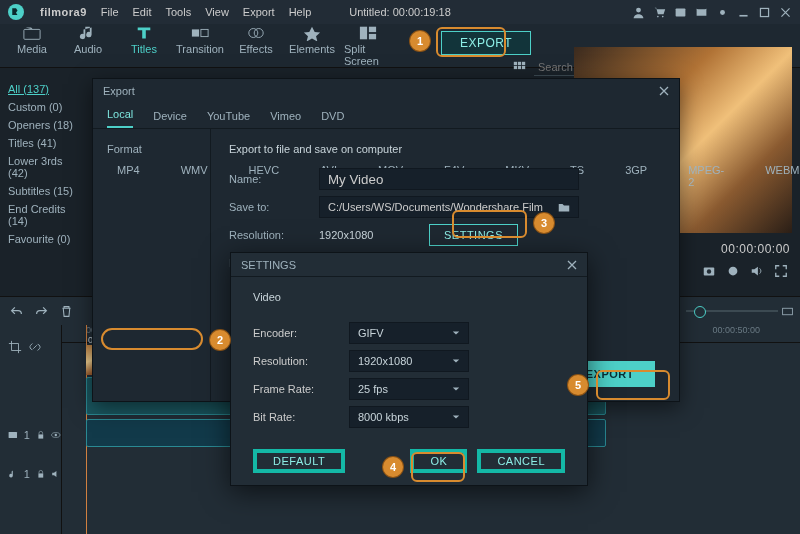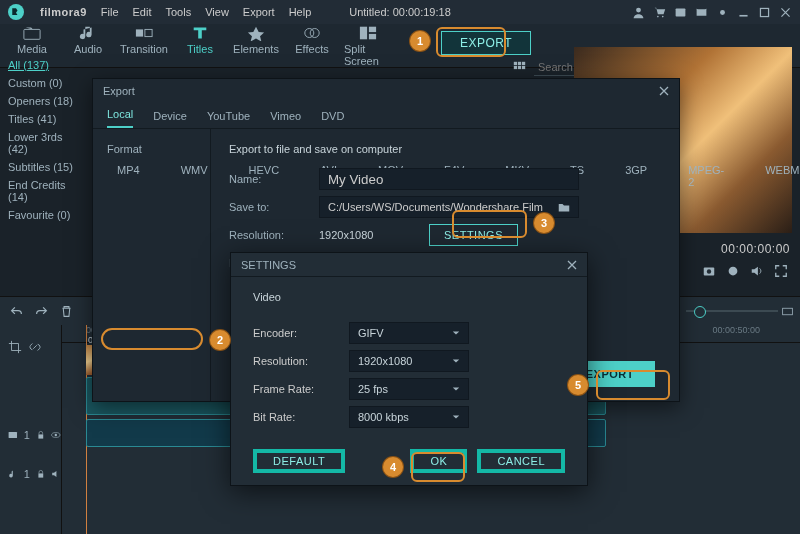--- a/index.html
+++ b/index.html
@@ -12,21 +12,21 @@
   .menubar span { cursor: pointer; }
   .title-center { position: absolute; left: 50%; transform: translateX(-50%); }
   .tb-right { margin-left: auto; display: flex; gap: 8px; align-items: center; }
   .ico { width: 13px; height: 13px; display: inline-block; fill: #9fb2bd; }
   .toolbar { height: 44px; background: #1e2831; border-bottom: 1px solid #111; display: flex; align-items: center; padding: 0 8px; position: relative; }
   .tool-tabs { display: flex; gap: 8px; }
   .tool-tab { display: flex; flex-direction: column; align-items: center; gap: 2px; width: 48px; cursor: pointer; color: #9fb2bd; }
   .tool-tab.active { color: #4dd0c8; }
   .tool-tab .ti { width: 18px; height: 16px; fill: currentColor; }
   .export-btn { position: absolute; left: 441px; top: 7px; height: 24px; padding: 0 18px; background: #12343a; border: 1px solid #4dd0c8; color: #8deee6; cursor: pointer; font-size: 12px; letter-spacing: 0.5px;}
-  .side { position: absolute; left: 0; top: 56px; width: 88px; }
+  .side { position: absolute; left: 0; top: 80px; width: 88px; }
   .side-item { padding: 3px 8px; cursor: pointer; color: #9fb2bd; }
   .side-item.active { color: #4dd0c8; text-decoration: underline; }
   .media-head { position: absolute; right: 156px; top: 58px; display: flex; align-items: center; gap: 8px; }
   .search { display: flex; align-items: center; border-bottom: 1px solid #3c4a52; padding: 2px 4px; width: 110px; }
   .search input { background: transparent; border: none; color: #ccc; width: 80px; outline:none; font-size:11px;}
   .preview { position: absolute; left: 574px; top: 47px; width: 218px; height: 186px; background: #000; }
   .preview-img { width: 100%; height: 100%; background: linear-gradient(135deg,#3a2a1e 0%,#b07235 35%,#f0c07a 55%,#8a5a30 75%,#2a1e16 100%); filter: blur(.3px);}
   .pv-ctrl { position: absolute; left: 574px; top: 238px; width: 218px; height: 58px; }
   .pv-time { position:absolute; right: 2px; top: 4px; font-size: 12px; letter-spacing:.5px;}
   .pv-bar { position: absolute; left: 4px; right: 4px; top: 26px; height: 14px; display:flex; align-items:center; justify-content:flex-end; gap:10px;}
@@ -146,45 +146,45 @@
           <path d="M3 2h6l2 2"></path>
         </svg>
         <span>Media</span>
       </div>
     <div class="tool-tab">
         <svg class="ti" viewBox="0 0 20 16">
           <path d="M7 1v11a3 3 0 11-2-3V4l9-2v8a3 3 0 11-2-3V1z"></path>
         </svg>
         <span>Audio</span>
       </div>
+    <div class="tool-tab active">
+        <svg class="ti" viewBox="0 0 20 16">
+          <path d="M3 2h14v3h-5v9h-4V5H3z"></path>
+        </svg>
+        <span>Titles</span>
+      </div>
     <div class="tool-tab">
         <svg class="ti" viewBox="0 0 20 16">
           <rect x="1" y="4" width="8" height="8"></rect>
           <rect x="11" y="4" width="8" height="8" fill="none" stroke="currentColor"></rect>
         </svg>
         <span>Transition</span>
       </div>
-    <div class="tool-tab active">
-        <svg class="ti" viewBox="0 0 20 16">
-          <path d="M3 2h14v3h-5v9h-4V5H3z"></path>
-        </svg>
-        <span>Titles</span>
-      </div>
-    <div class="tool-tab">
-        <svg class="ti" viewBox="0 0 20 16">
-          <path d="M10 1l3 6 6 .5-4.5 4 1.5 6-6-3.5L4 17.5 5.5 11.5 1 7.5l6-.5z"></path>
-        </svg>
-        <span>Elements</span>
-      </div>
     <div class="tool-tab">
         <svg class="ti" viewBox="0 0 20 16">
           <circle cx="7" cy="8" r="5" fill="none" stroke="currentColor"></circle>
           <circle cx="13" cy="8" r="5" fill="none" stroke="currentColor"></circle>
         </svg>
         <span>Effects</span>
+      </div>
+    <div class="tool-tab">
+        <svg class="ti" viewBox="0 0 20 16">
+          <path d="M10 1l3 6 6 .5-4.5 4 1.5 6-6-3.5L4 17.5 5.5 11.5 1 7.5l6-.5z"></path>
+        </svg>
+        <span>Elements</span>
       </div>
     <div class="tool-tab">
         <svg class="ti" viewBox="0 0 20 16">
           <rect x="1" y="1" width="8" height="14"></rect>
           <rect x="11" y="1" width="8" height="6"></rect>
           <rect x="11" y="9" width="8" height="6"></rect>
         </svg>
         <span>Split Screen</span>
       </div>
   </div>

